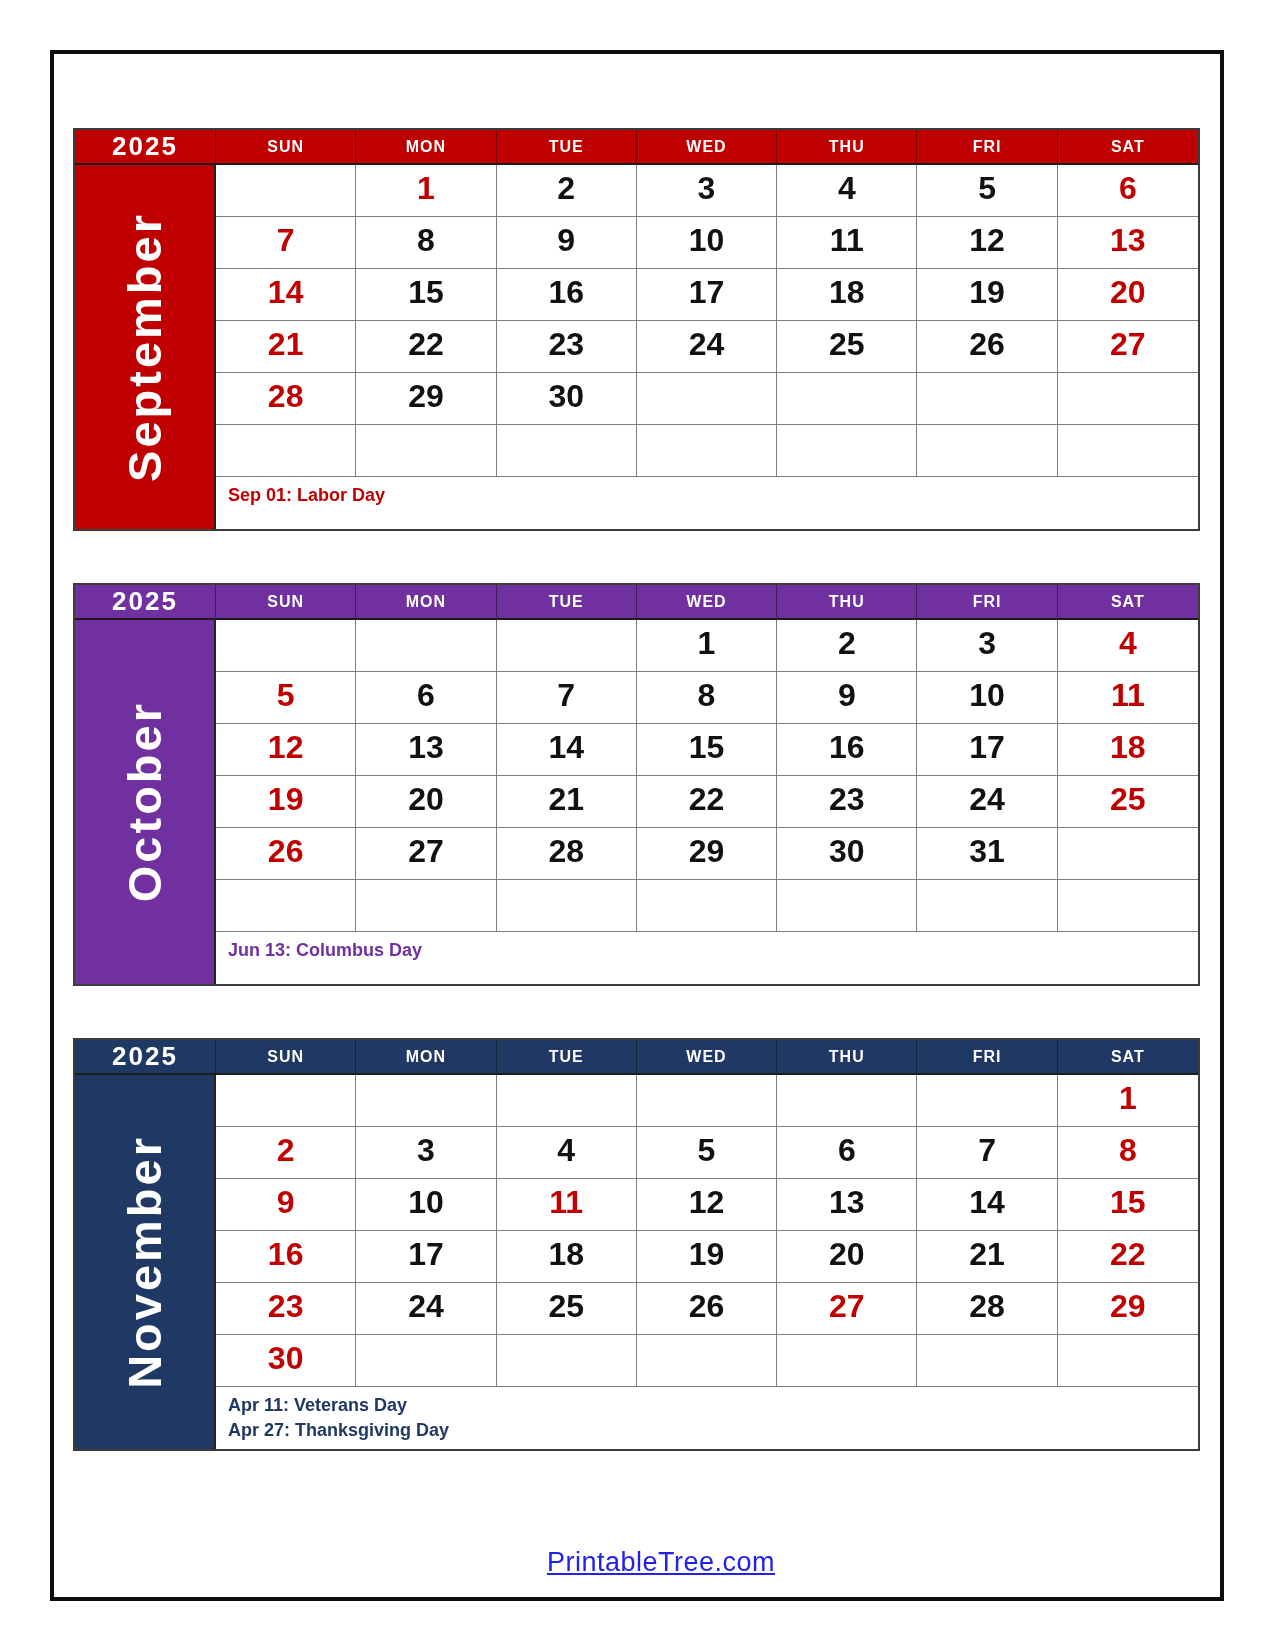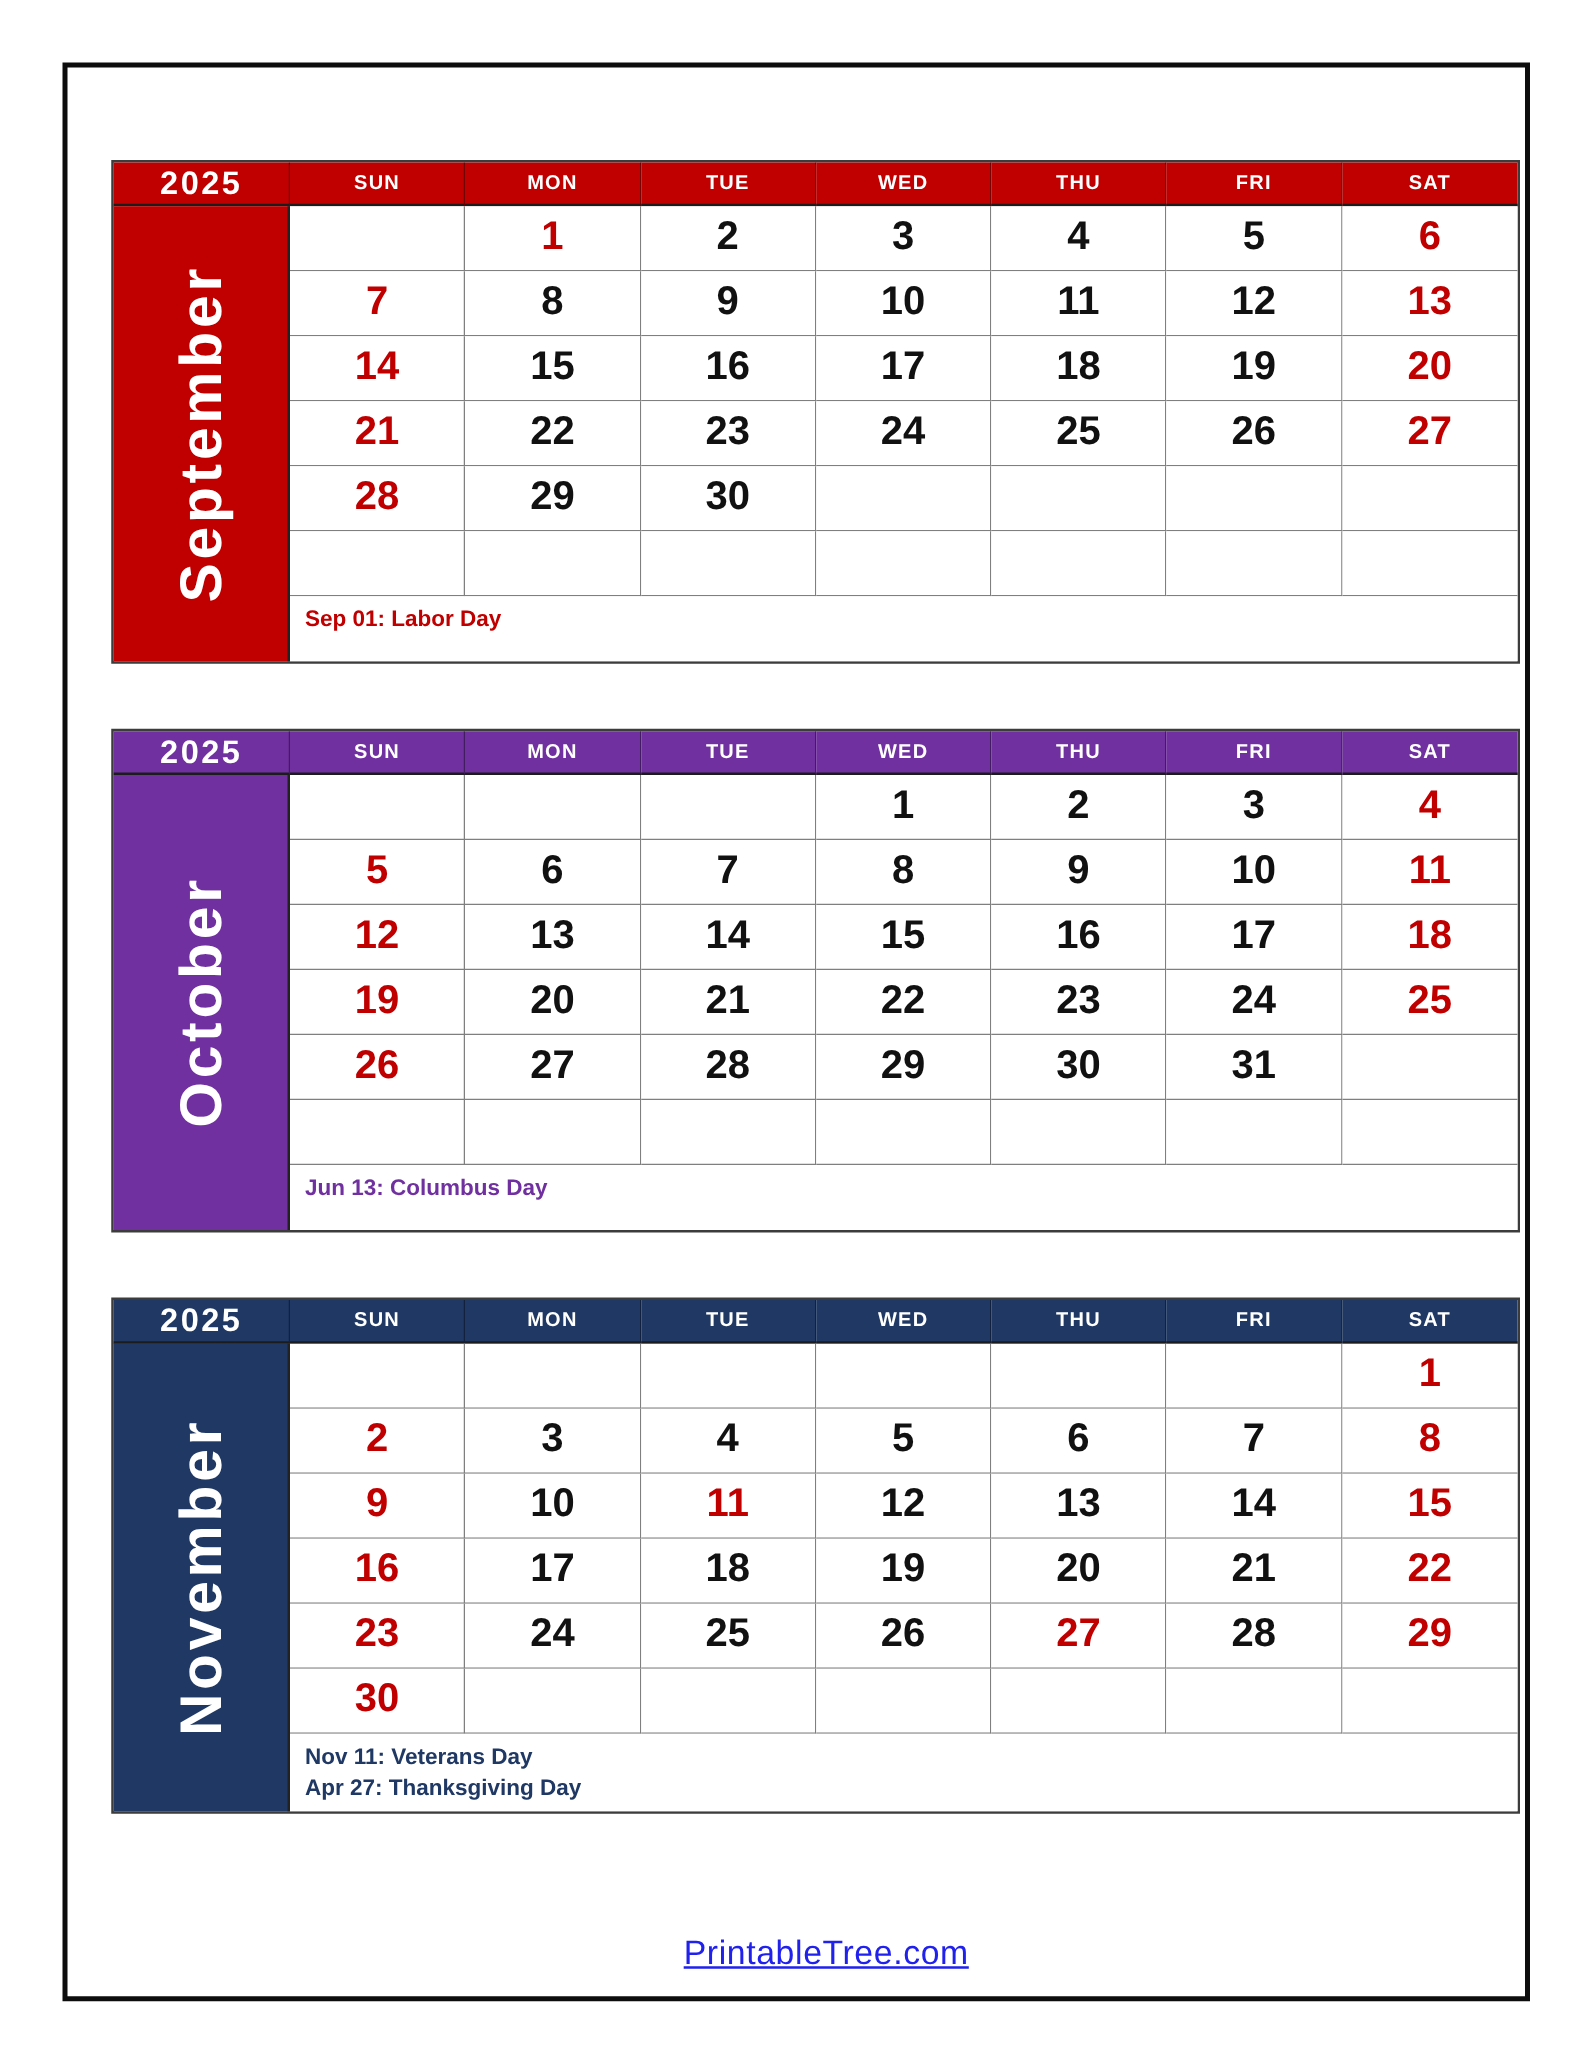--- a/index.html
+++ b/index.html
@@ -17,21 +17,21 @@
     position:absolute; left:19px; width:1127px;
   }
   .calendar:nth-of-type(1) { top:74px;  height:403px; }
   .calendar:nth-of-type(2) { top:529px; height:403px; }
   .calendar:nth-of-type(3) { top:984px; height:413px; }
 
   .cal-grid {
     display:grid; width:100%; height:100%;
     grid-template-columns:141px repeat(7, 1fr);
     grid-template-rows:35px repeat(6, 52px) minmax(0,1fr);
-    border:2px solid #3c3c3c; background:#ffffff;margin-left:16px;
+    border:2px solid #3c3c3c; background:#ffffff;
   }
   .hdr-cell {
     background:var(--accent); color:#ffffff;
     display:flex; align-items:center; justify-content:center;
     font-weight:700; font-size:16px; letter-spacing:1px;
     border-bottom:2px solid #1c1c1c;
     border-right:1px solid rgba(0,0,0,0.40);
   }
   .hdr-cell.year { font-size:26px; letter-spacing:2px; }
   .hdr-cell:nth-child(8) { border-right:none; }
@@ -248,21 +248,21 @@
           <div class="day-cell">28</div>
           <div class="day-cell last-col red">29</div>
           <div class="day-cell red">30</div>
           <div class="day-cell"></div>
           <div class="day-cell"></div>
           <div class="day-cell"></div>
           <div class="day-cell"></div>
           <div class="day-cell"></div>
           <div class="day-cell last-col"></div>
           <div class="holiday-cell">
-            <div class="holiday-line">Nov 11: Veterans Day</div>
+            <div class="holiday-line">Apr 11: Veterans Day</div>
             <div class="holiday-line">Apr 27: Thanksgiving Day</div>
           </div>
         </div>
       </section>
     </div>
   <div class="footer">
     <a>PrintableTree.com</a>
   </div>
 </div>
 

